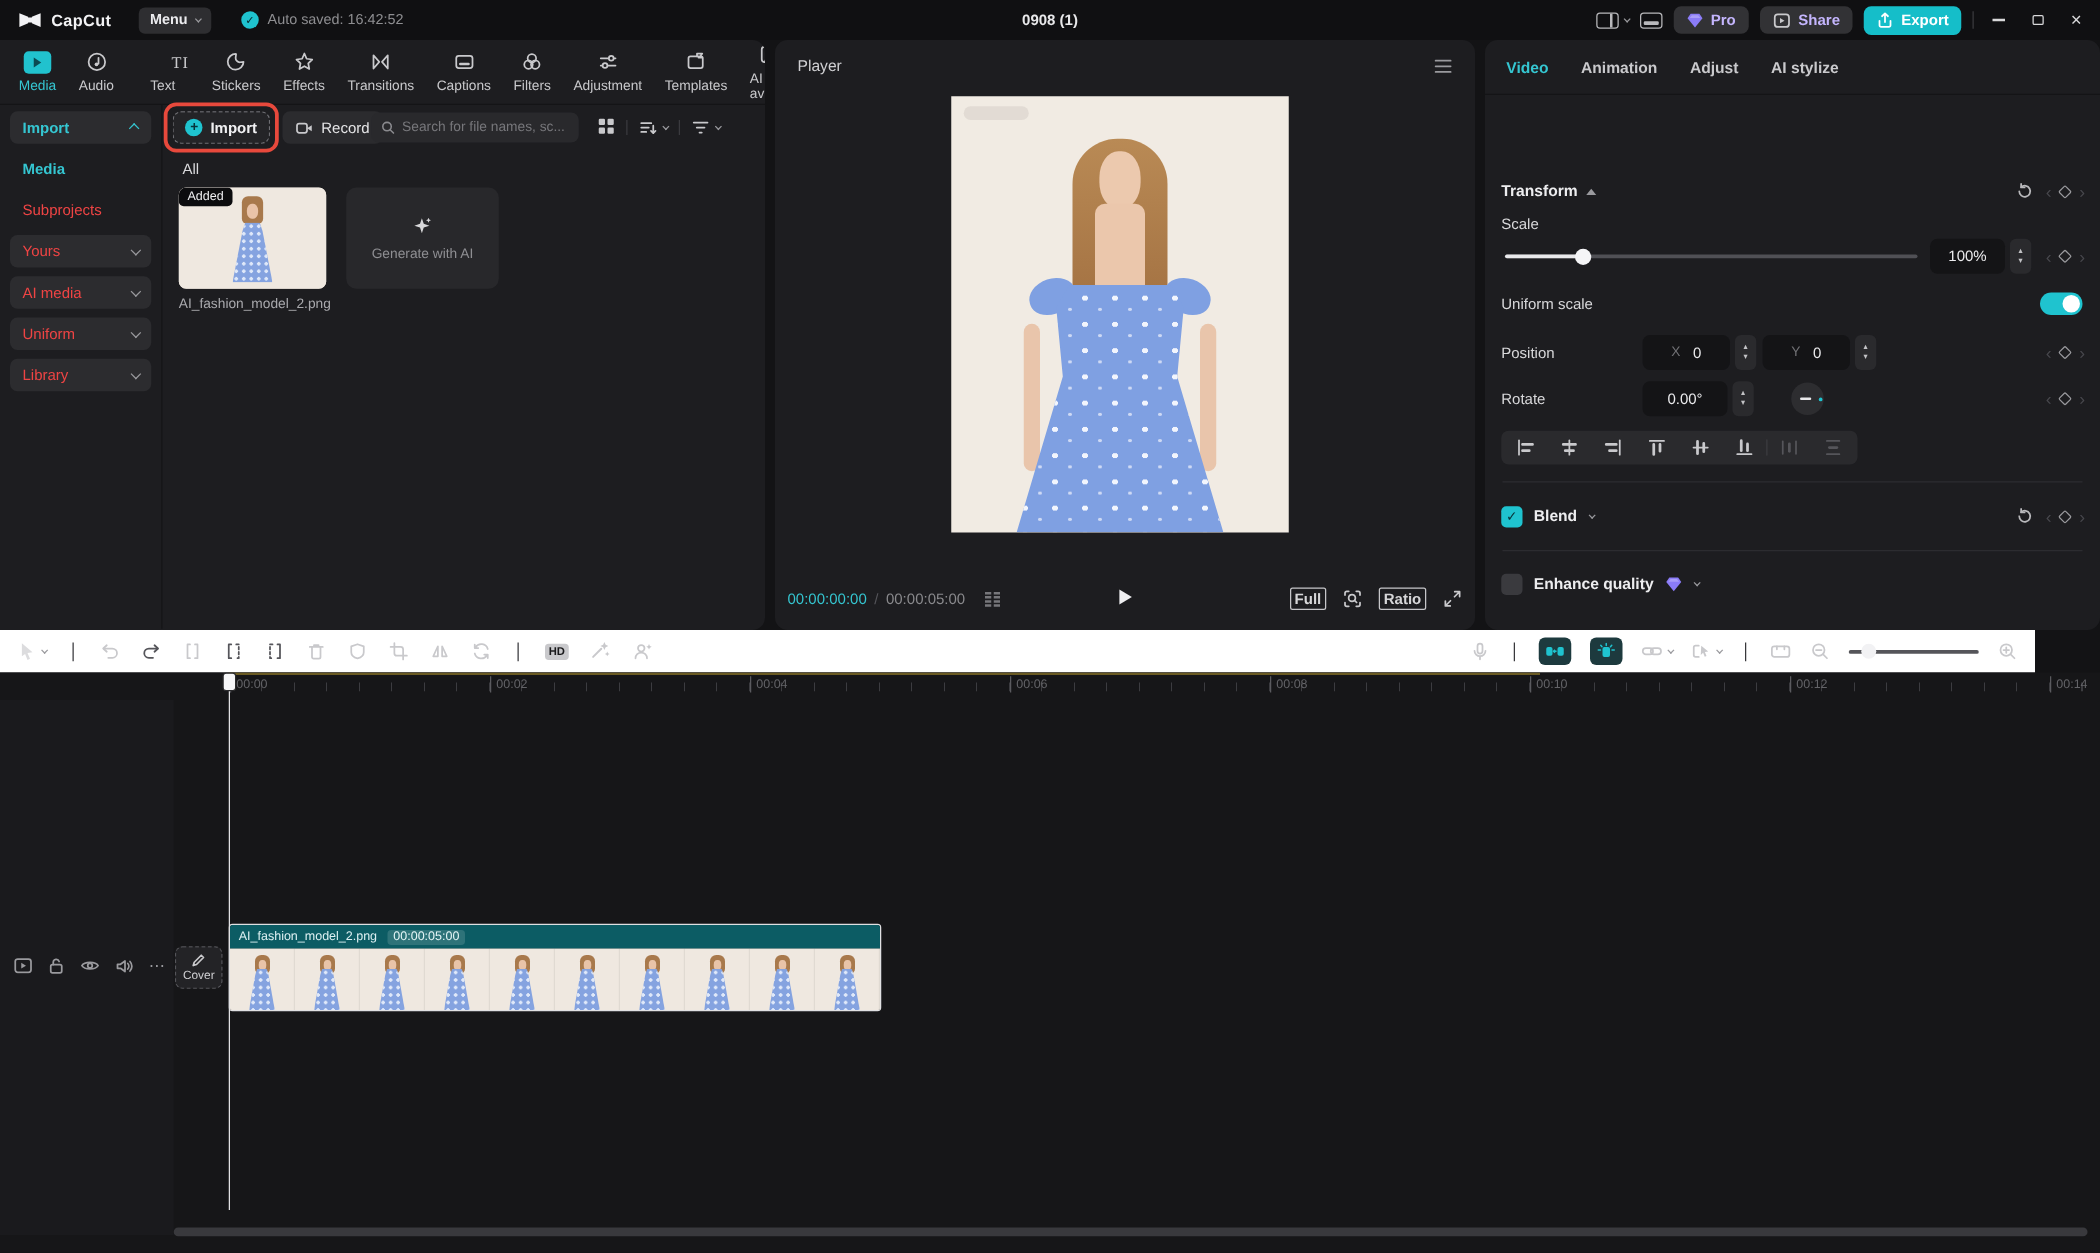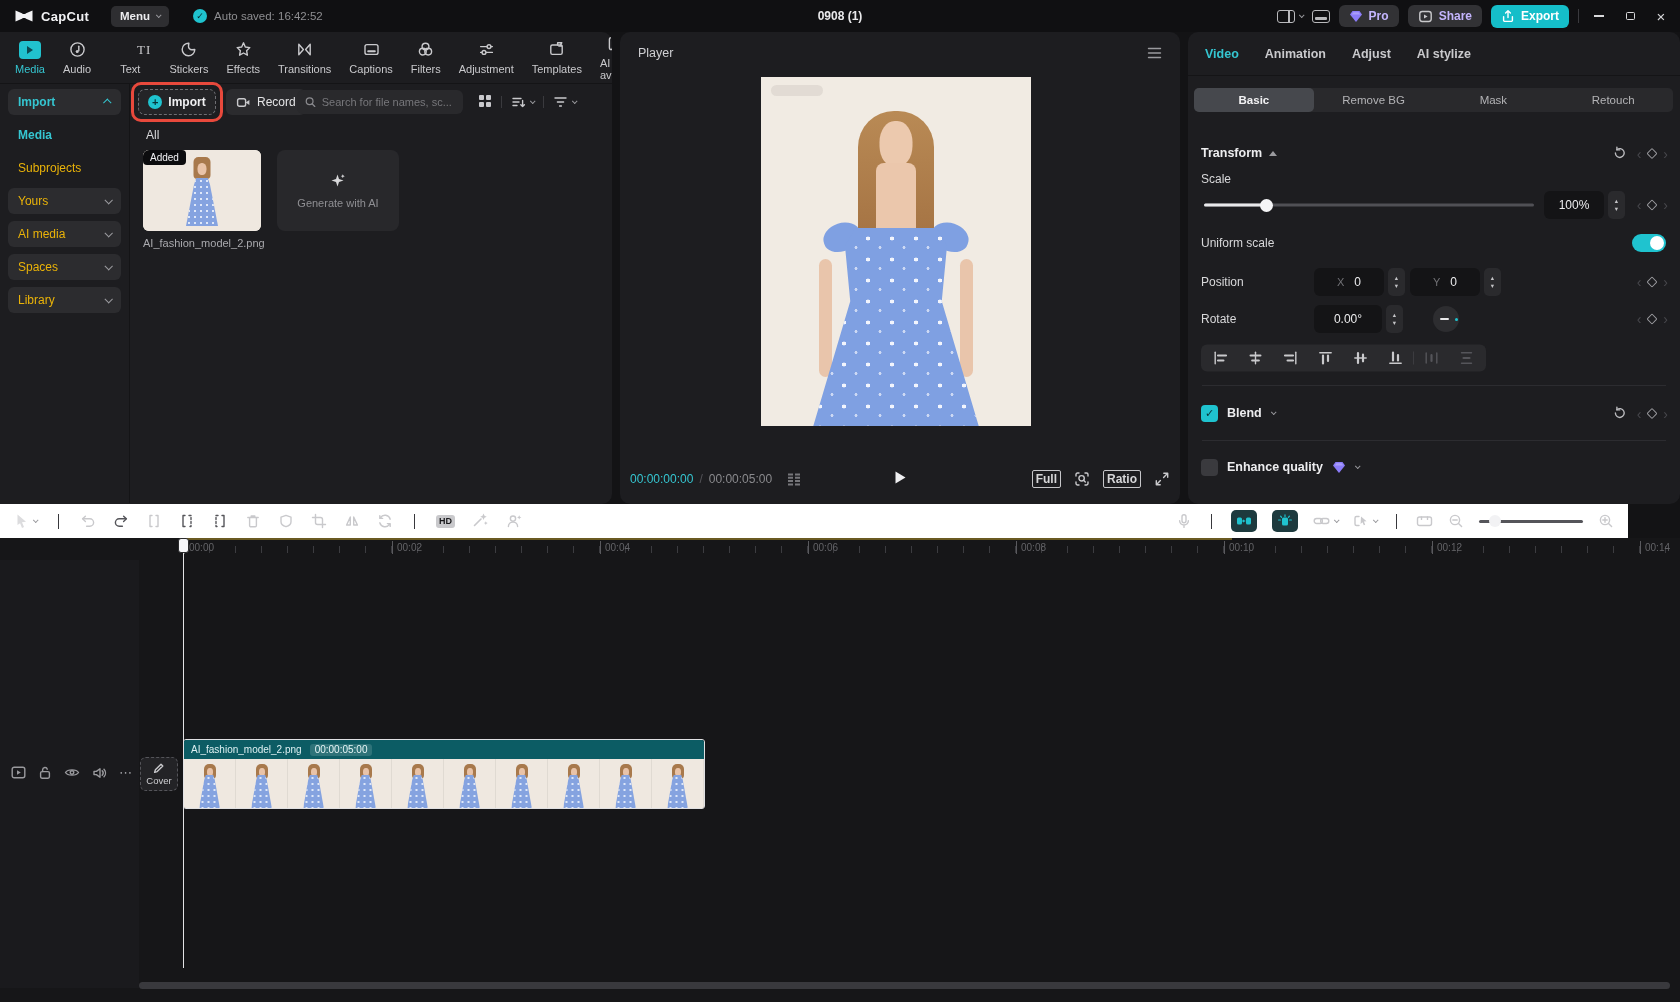--- a/index.html
+++ b/index.html
@@ -45,21 +45,21 @@
   .mt-item { display:flex; flex-direction:column; align-items:center; justify-content:center; gap:4px; padding:0 9px; height:100%; color:#c9c9cc; font-size:11px; }
   .mt-item .ic { height:18px; display:flex; align-items:center; justify-content:center; }
   .mt-item.active { color:#35c6d1; }
   .media-ic { width:22px; height:16px; background:#21c2ce; border-radius:4px; display:flex; align-items:center; justify-content:center; }
   .media-ic i { width:0; height:0; border-left:6px solid #0b4a52; border-top:4px solid transparent; border-bottom:4px solid transparent; margin-left:1px; }
   .ti-glyph { font-size:13px; letter-spacing:1px; color:#c9c9cc; font-weight:normal; font-family:"Liberation Serif","DejaVu Serif",serif;margin-left:28px; }
 
   .left-body { position:relative; display:flex; height:419px; }
   
   .sidebar { width:129px; padding:5px 8px 0 8px; flex:none; }
-  .sb-item { height:26px; border-radius:6px; display:flex; align-items:center; padding:0 10px; margin-bottom:7px; font-size:12px; color:#eab308; justify-content:space-between; }
+  .sb-item { height:26px; border-radius:6px; display:flex; align-items:center; padding:0 10px; margin-bottom:7px; font-size:12px; color:#ef4444; justify-content:space-between; }
   .sb-item.pill { background:#2c2c2f; }
   .sb-item.teal { color:#35c6d1; font-weight:bold; }
   
   .media-content { flex:1; border-left:1px solid #141416; position:relative; }
   .import-wrap { position:absolute; left:8px; top:5px; }
   .import-btn { position:relative; width:78px; height:26px; border:1px dashed #6e6e73; background:#242427; border-radius:7px; display:flex; align-items:center; justify-content:center; gap:6px; font-weight:bold; font-size:12px; color:#f0f0f2; }
   .plus-circle { width:14px; height:14px; border-radius:50%; background:#1fc3cf; color:#06343a; display:flex; align-items:center; justify-content:center; font-size:11px; font-weight:bold; line-height:1; }
   .red-box { position:absolute; left:-7px; top:-7px; width:92px; height:40px; border:3px solid #e8493c; border-radius:10px; pointer-events:none; }
   .record-btn { position:absolute; left:96px; top:5px; height:26px; background:#2b2b2e; border-radius:6px; display:flex; align-items:center; gap:6px; padding:0 10px; font-size:12px; color:#e4e4e6; }
   .search-box { position:absolute; left:167px; top:6px; width:166px; height:24px; background:#29292c; border-radius:6px; display:flex; align-items:center; gap:6px; padding:0 8px; }
@@ -338,21 +338,21 @@
         </div>
       <div class="sb-item pill">
           <span>Yours</span>
           <span class="chev"></span>
         </div>
       <div class="sb-item pill">
           <span>AI media</span>
           <span class="chev"></span>
         </div>
       <div class="sb-item pill">
-          <span>Spaces</span>
+          <span>Uniform</span>
           <span class="chev"></span>
         </div>
       <div class="sb-item pill">
           <span>Library</span>
           <span class="chev"></span>
         </div>
     </div>
 
     <div class="media-content">
       <div class="import-wrap">
@@ -468,26 +468,20 @@
   </div>
 </div>
 
 <div class="panel" id="inspector">
   <div class="insp-tabs">
     <span class="active">Video</span>
     <span>Animation</span>
     <span>Adjust</span>
     <span>AI stylize</span>
   </div>
-  <div class="subtabs">
-    <span class="seg active">Basic</span>
-    <span class="seg">Remove BG</span>
-    <span class="seg">Mask</span>
-    <span class="seg">Retouch</span>
-  </div>
 
   <div class="irow" style="top:108px;height:26px">
     <span class="ilbl b"><span>Transform</span><i class="tri-up"></i></span>
     <div class="rctl">
       <svg class="s" width="15" height="15" viewBox="0 0 15 15" style="stroke:#b9b9bc">
           <path d="M3.4 7.5a4.4 4.4 0 1 0 1.5-3.3"></path>
           <path d="M4.9 1.6v2.8h2.8"></path>
         </svg>
       <span class="knav">
           <span class="arr">‹</span>

